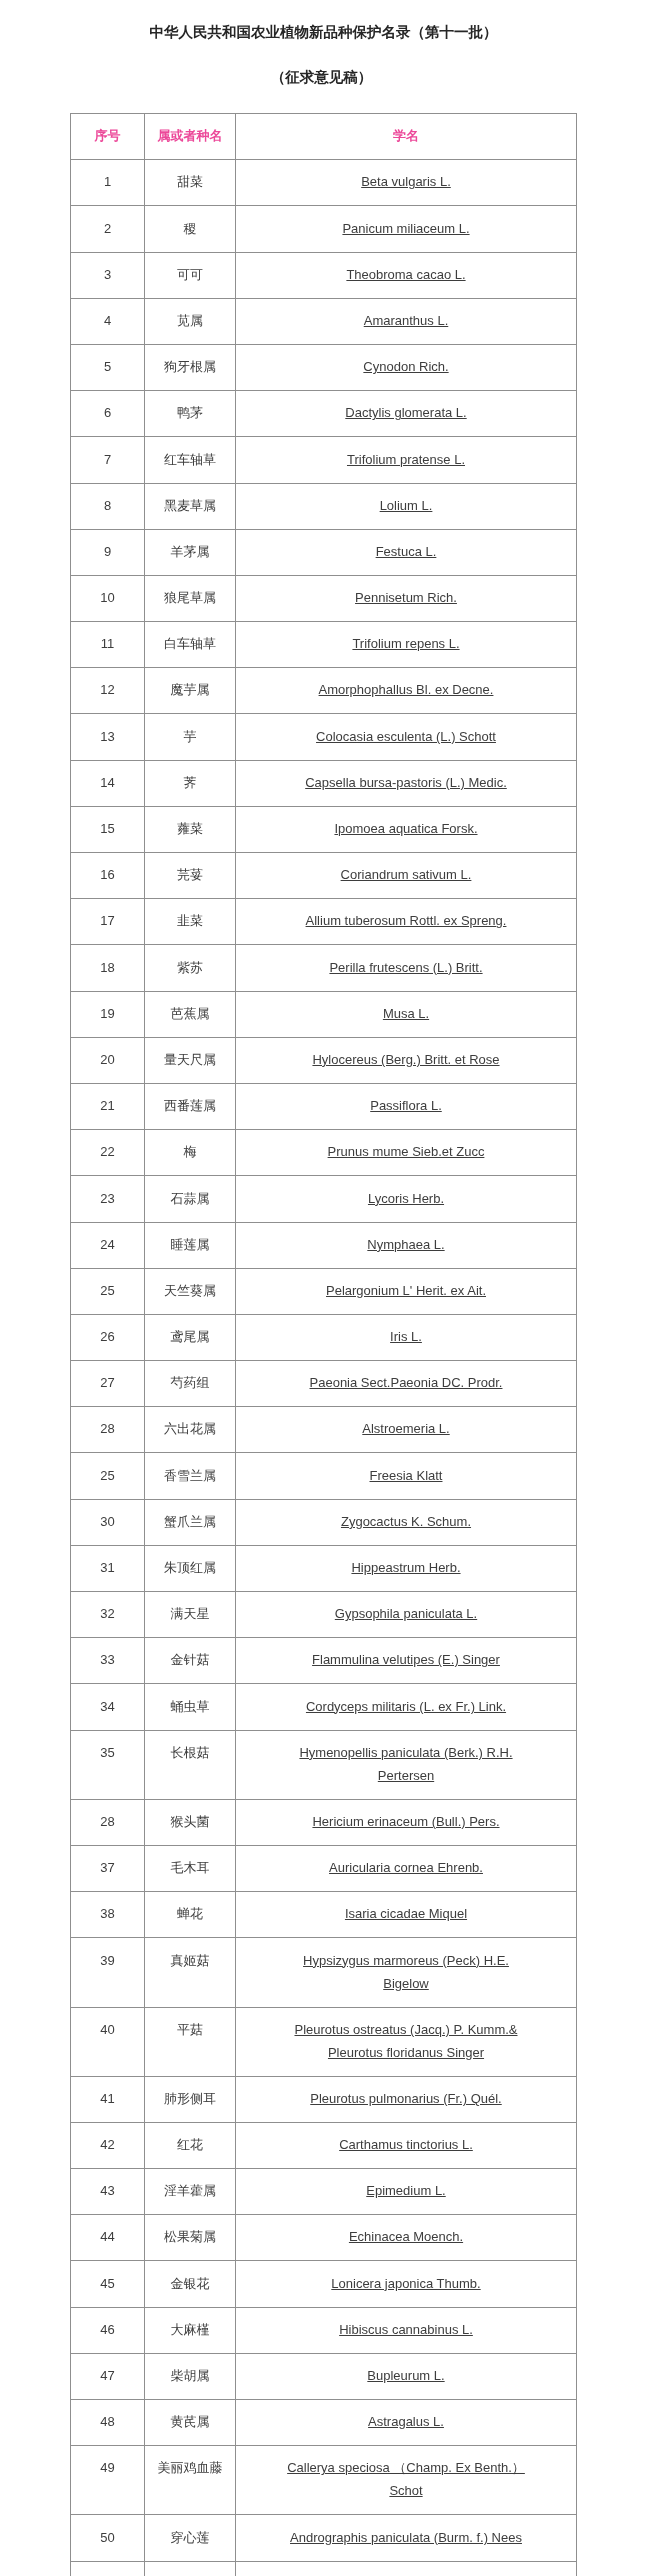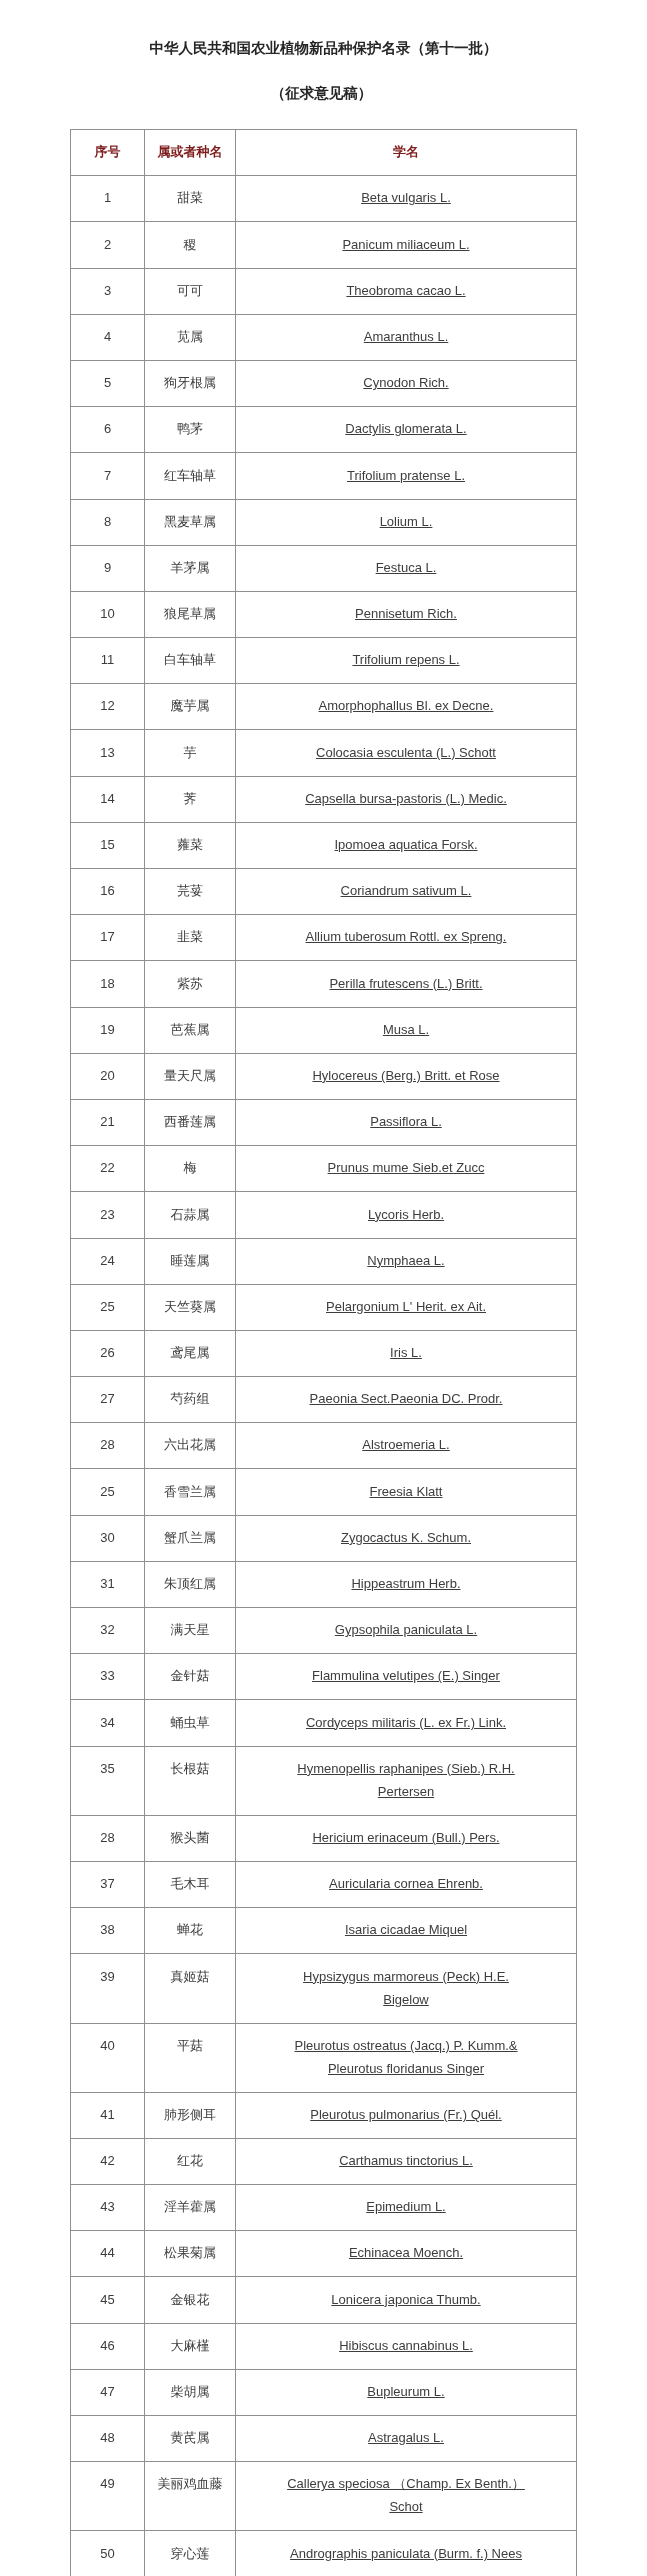--- a/index.html
+++ b/index.html
@@ -15,21 +15,21 @@
     background: #ffffff;
     box-sizing: border-box;
     padding-top: 22px;
   }
   .doc-title {
     text-align: center;
     font-size: 14.5px;
     font-weight: 700;
     color: #262626;
     line-height: 20.5px;
-    margin: 16px;
+    margin: 0;
   }
   .doc-subtitle {
     text-align: center;
     font-size: 14.5px;
     font-weight: 700;
     color: #262626;
     line-height: 20.5px;
     margin: 24px 4px 0 0;
   }
   table.species-table {
@@ -48,21 +48,21 @@
     text-align: center;
     vertical-align: top;
     padding: 10.2px 5.1px 12px 5.1px;
     line-height: 23px;
     font-size: 13px;
     color: #3d3d3d;
     overflow: hidden;
   }
   .species-table th {
     font-weight: 700;
-    color: #7f1d1d;
+    color: #ec4899;
   }
   .species-table td.sci {
     white-space: pre-line;
     text-decoration: underline;
   }
 </style>
 </head>
 <body>
 
 <div class="page">
@@ -251,21 +251,21 @@
       <td class="sci">Flammulina velutipes (E.) Singer</td>
     </tr>
         <tr>
       <td>34</td>
       <td>蛹虫草</td>
       <td class="sci">Cordyceps militaris (L. ex Fr.) Link.</td>
     </tr>
         <tr>
       <td>35</td>
       <td>长根菇</td>
-      <td class="sci">Hymenopellis raphanipes (Sieb.) R.H.
+      <td class="sci">Hymenopellis paniculata (Berk.) R.H.
 Pertersen</td>
     </tr>
         <tr>
       <td>28</td>
       <td>猴头菌</td>
       <td class="sci">Hericium erinaceum (Bull.) Pers.</td>
     </tr>
         <tr>
       <td>37</td>
       <td>毛木耳</td>

